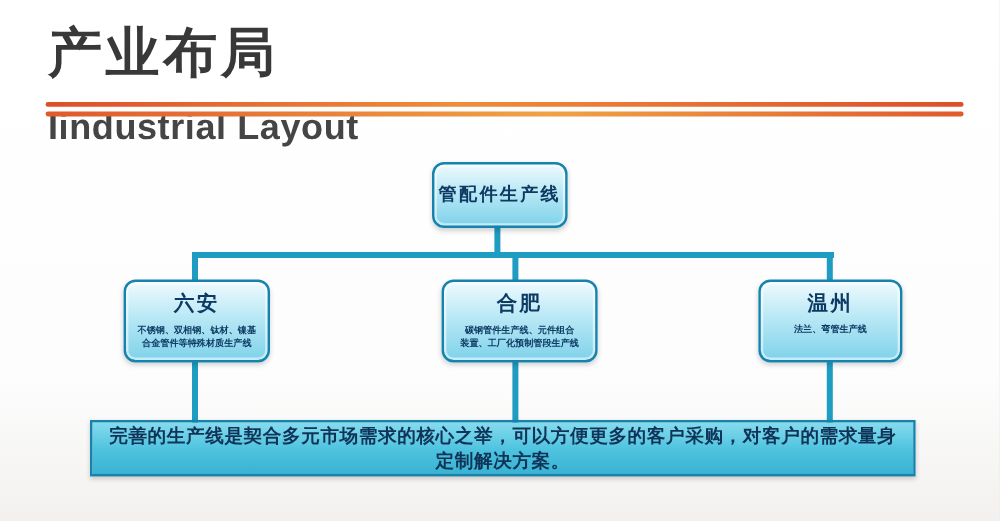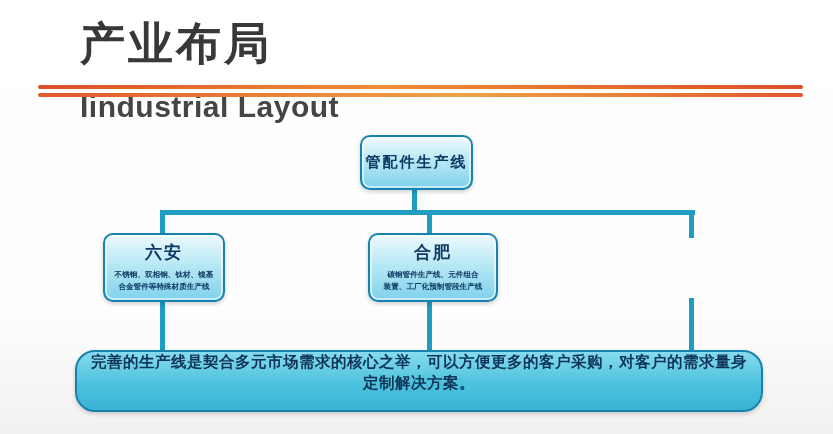--- a/index.html
+++ b/index.html
@@ -18,21 +18,20 @@
     position:absolute;left:40px;top:14px;
     display:flex;align-items:baseline;gap:16px;flex-direction:column;
   }
   .title-zh{
     font-size:45px;font-weight:900;color:#383838;
     letter-spacing:3px;
   }
   .title-en{
     font-size:30px;font-weight:800;color:#454545;
     letter-spacing:0.5px;
-    margin-left:40px;
   }
   .rule{
     position:absolute;left:38px;width:765px;height:4px;border-radius:3px;
   }
   .rule-1{top:85px;background:linear-gradient(90deg,#dd4f2a,#ef8c3a 45%,#dd4f2a);}
   .rule-2{top:93px;background:linear-gradient(90deg,#e0592c,#f0a244 55%,#e0592c);}
   
   .conn{position:absolute;background:#1f9cc2;z-index:1;}
   
   .node{
@@ -52,25 +51,25 @@
   .node-wenzhou{left:632px;width:120px;}
   .node-title{
     font-size:17px;font-weight:bold;color:#0d3a63;letter-spacing:2px;
   }
   .node-desc{
     margin-top:5px;font-size:8px;font-weight:bold;color:#0d3a63;
     line-height:1.5;transform:scale(0.95);
   }
   
   .summary{
-    position:absolute;left:75px;top:350px;width:688px;height:62px;z-index:2;
-    border:2px solid #1583ad;border-radius:20px;box-sizing:border-box;
+    position:absolute;left:75px;top:350px;width:688px;height:47px;z-index:2;
+    border:2px solid #1583ad;border-radius:0;box-sizing:border-box;
     background:linear-gradient(180deg,#86dbee 0%,#4cc2de 55%,#3ab2d2 100%);
     box-shadow:0 2px 4px rgba(0,0,0,0.18);
-    display:flex;align-items:flex-start;justify-content:center;text-align:center;
+    display:flex;align-items:flex-end;justify-content:center;text-align:center;
   }
   .summary-text{
     font-size:15.5px;font-weight:bold;color:#0f3457;letter-spacing:0.5px;
     padding:0 10px;
   }
 </style>
 </head>
 <body>
 
 <div class="page">
@@ -104,18 +103,24 @@
   </div>
 
   <div class="node node-city node-hefei">
     <span class="node-title">合肥</span>
     <span class="node-desc">
       <span>碳钢管件生产线、元件组合</span><br>
       <span>装置、工厂化预制管段生产线</span>
     </span>
   </div>
 
+  <div class="node node-city node-wenzhou">
+    <span class="node-title">温州</span>
+    <span class="node-desc">
+      <span>法兰、弯管生产线</span>
+    </span>
+  </div>
 
   <div class="summary">
     <span class="summary-text">完善的生产线是契合多元市场需求的核心之举，可以方便更多的客户采购，对客户的需求量身定制解决方案。</span>
   </div>
 
 </div>
 
 </body></html>

